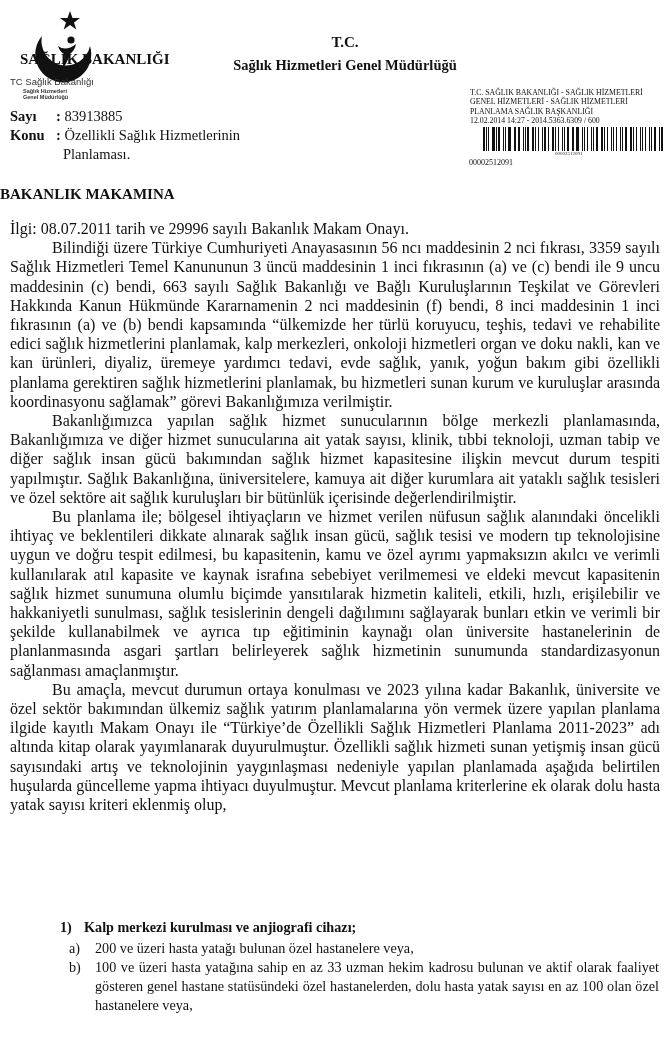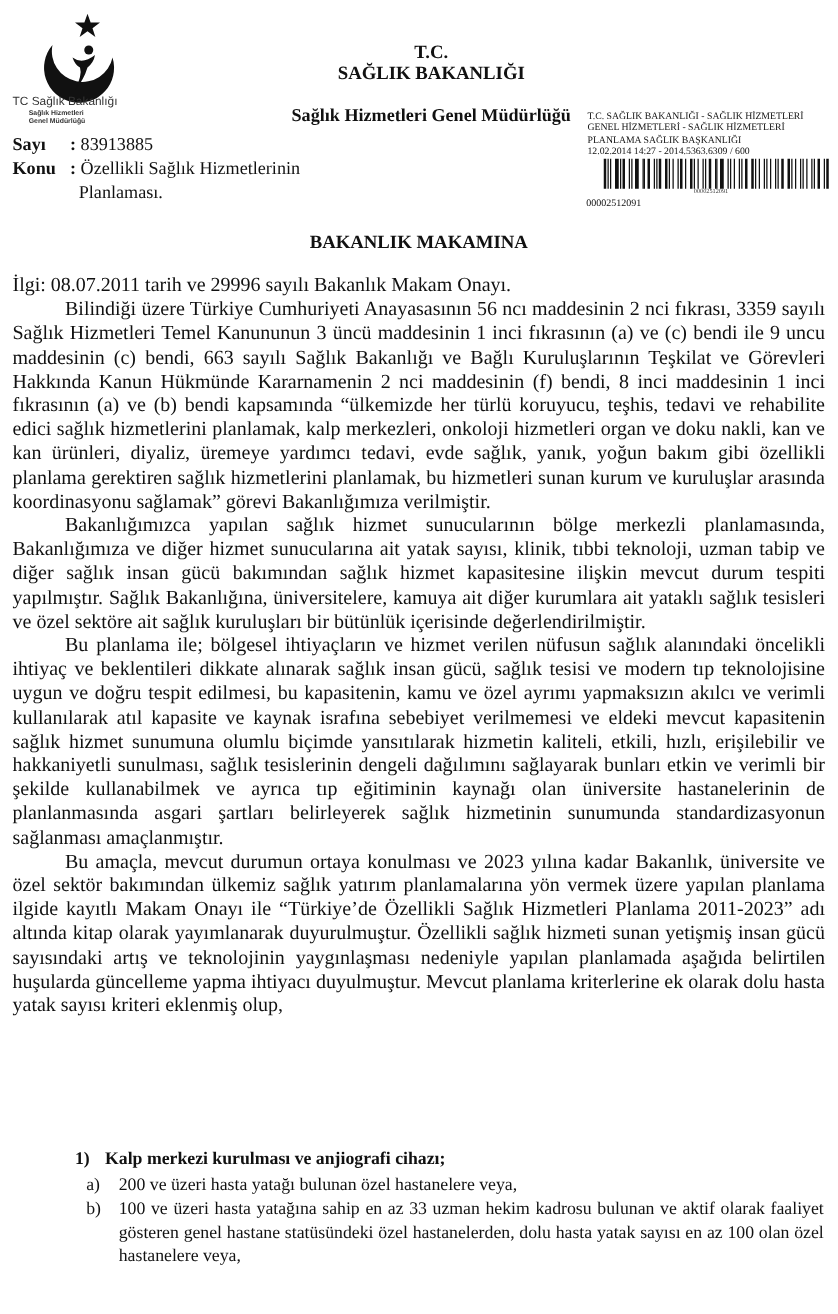--- a/index.html
+++ b/index.html
@@ -5,31 +5,31 @@
   html, body { margin: 0; padding: 0; background: #ffffff; }
   body {
     width: 670px; height: 1051px; position: relative; overflow: hidden;
     font-family: "Liberation Serif", "DejaVu Serif", serif; color: #111;
   }
   .abs { position: absolute; }
   .logo { left: 20px; top: 8px; width: 75px; height: 80px; }
   .logo-text1 { left: 10px; top: 76px; font-family: "Liberation Sans", sans-serif; font-size: 9.5px; color: #333; white-space: nowrap; }
   .logo-text2 { left: 23px; top: 88px; font-family: "Liberation Sans", sans-serif; font-size: 5.5px; font-weight: bold; color: #333; line-height: 6px; }
   .head-tc { left: 0; width: 670px; top: 34px; text-align: center; font-weight: bold; font-size: 15px; padding-left: 20px; box-sizing: border-box; }
-  .head-min { left: 0; width: 670px; top: 51px; text-align: center; font-weight: bold; font-size: 15px; padding-left: 20px; box-sizing: border-box; }
-  .head-dept { left: 0; width: 670px; top: 85px; text-align: center; font-weight: bold; font-size: 14.5px; padding-left: 20px; box-sizing: border-box; }
+  .head-min { left: 0; width: 670px; top: 51px; text-align: left; font-weight: bold; font-size: 15px; padding-left: 20px; box-sizing: border-box; }
+  .head-dept { left: 0; width: 670px; top: 57px; text-align: center; font-weight: bold; font-size: 14.5px; padding-left: 20px; box-sizing: border-box; }
   .meta-row { left: 10px; font-size: 14.5px; white-space: nowrap; }
   .meta-label { display: inline-block; width: 46px; font-weight: bold; }
   .meta-colon { font-weight: bold; }
   .stamp { left: 470px; top: 88px; font-size: 7.8px; line-height: 9.4px; white-space: nowrap; }
   .barcode { left: 483px; top: 127px; width: 182px; height: 24px; display: flex; align-items: stretch; }
   .barcode span { display: block; background: #111; height: 100%; }
   .barcode-num { left: 555px; top: 151px; font-size: 5px; color: #333; }
   .barcode-num2 { left: 469px; top: 158px; font-size: 8px; }
-  .title { left: 0; width: 670px; top: 186px; text-align: center; font-weight: bold; font-size: 15px; }
+  .title { left: 0; width: 670px; top: 186px; font-weight: bold; font-size: 15px; }
   .body-text { left: 10px; width: 650px; font-size: 16px; line-height: 19.2px; text-align: justify; }
   .p { margin: 0; }
   .indent { text-indent: 42px; }
   .list1 { left: 48px; top: 919px; font-weight: bold; font-size: 14.2px; margin-left: 12px; }
   .list1 .num { display: inline-block; width: 24px; }
   .sub { left: 69px; width: 590px; font-size: 14.2px; line-height: 19.2px; text-align: justify; }
   .sub .letter { position: absolute; left: 0; }
   .sub .txt { display: block; margin-left: 26px; }
 </style>
 </head>

